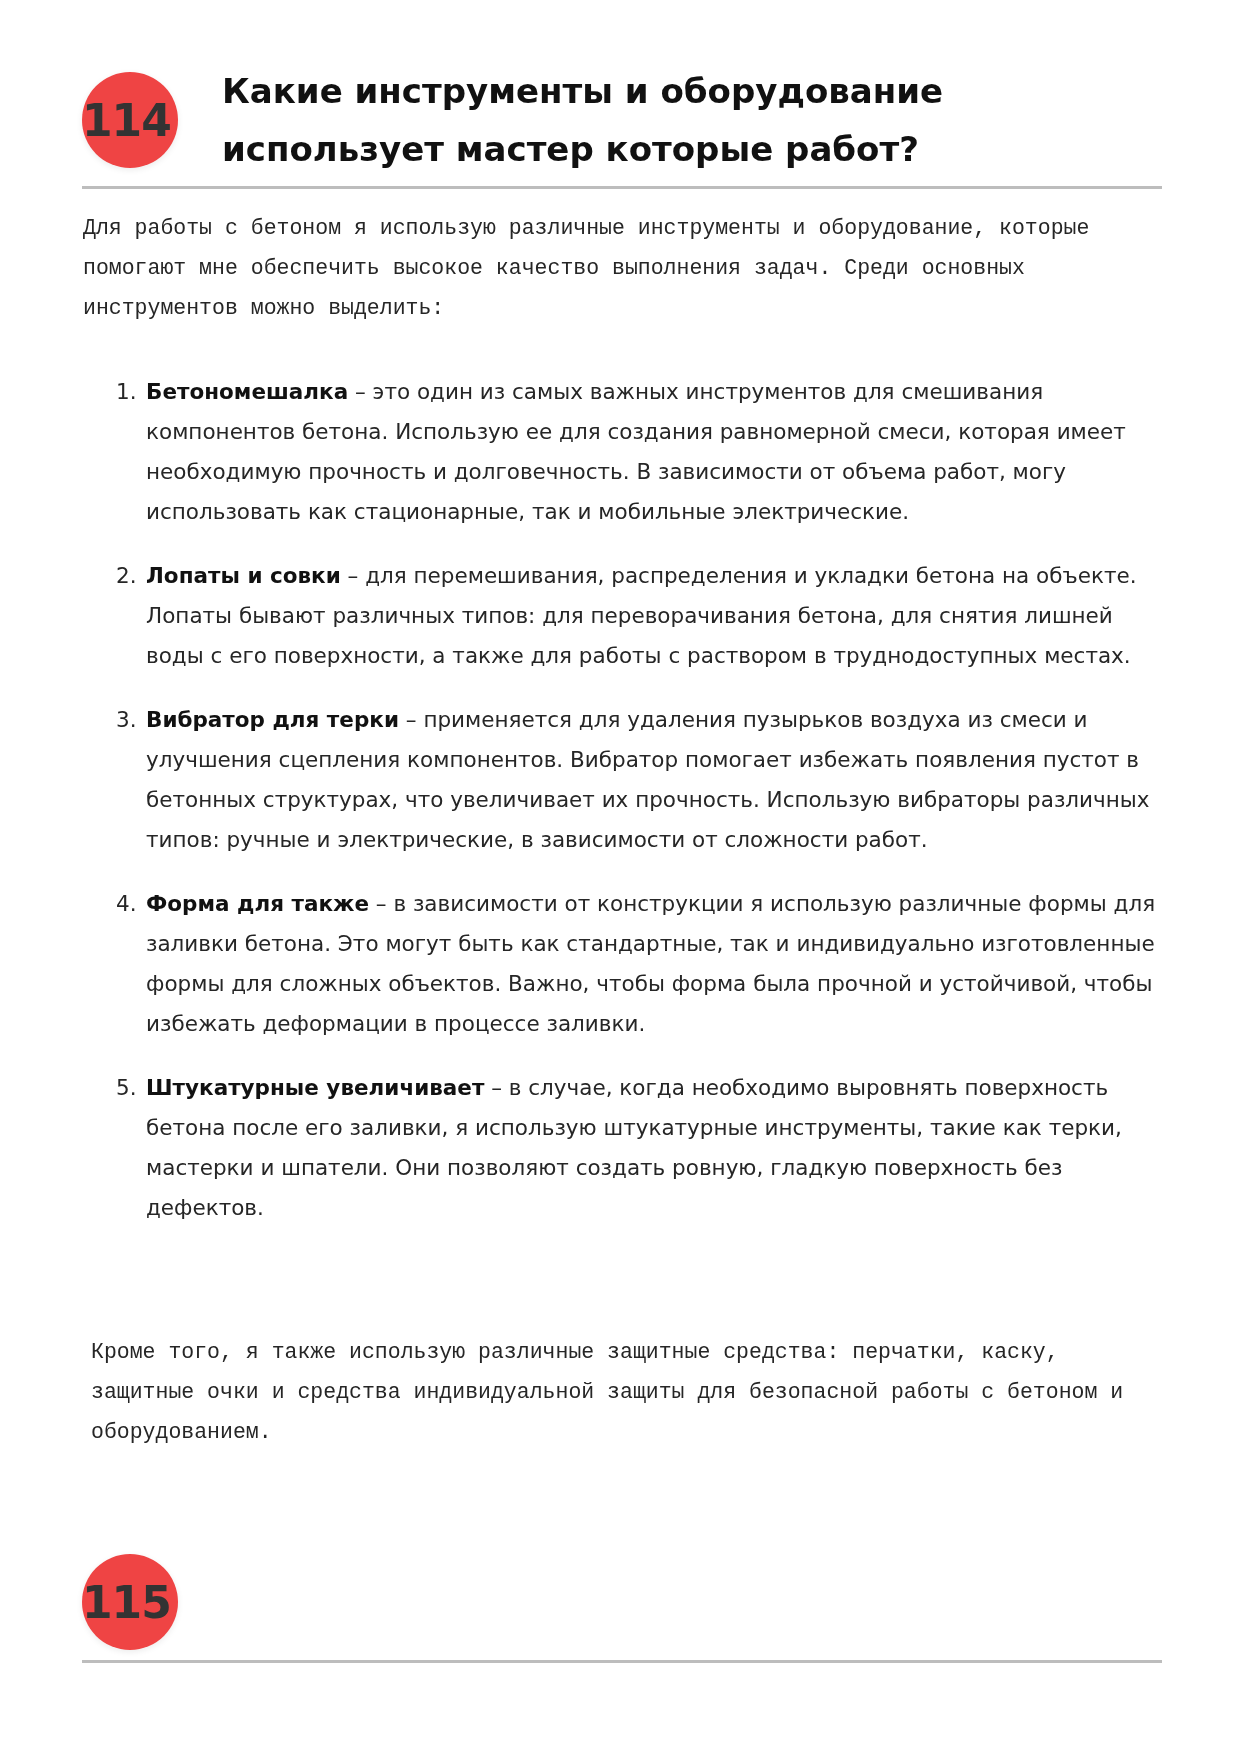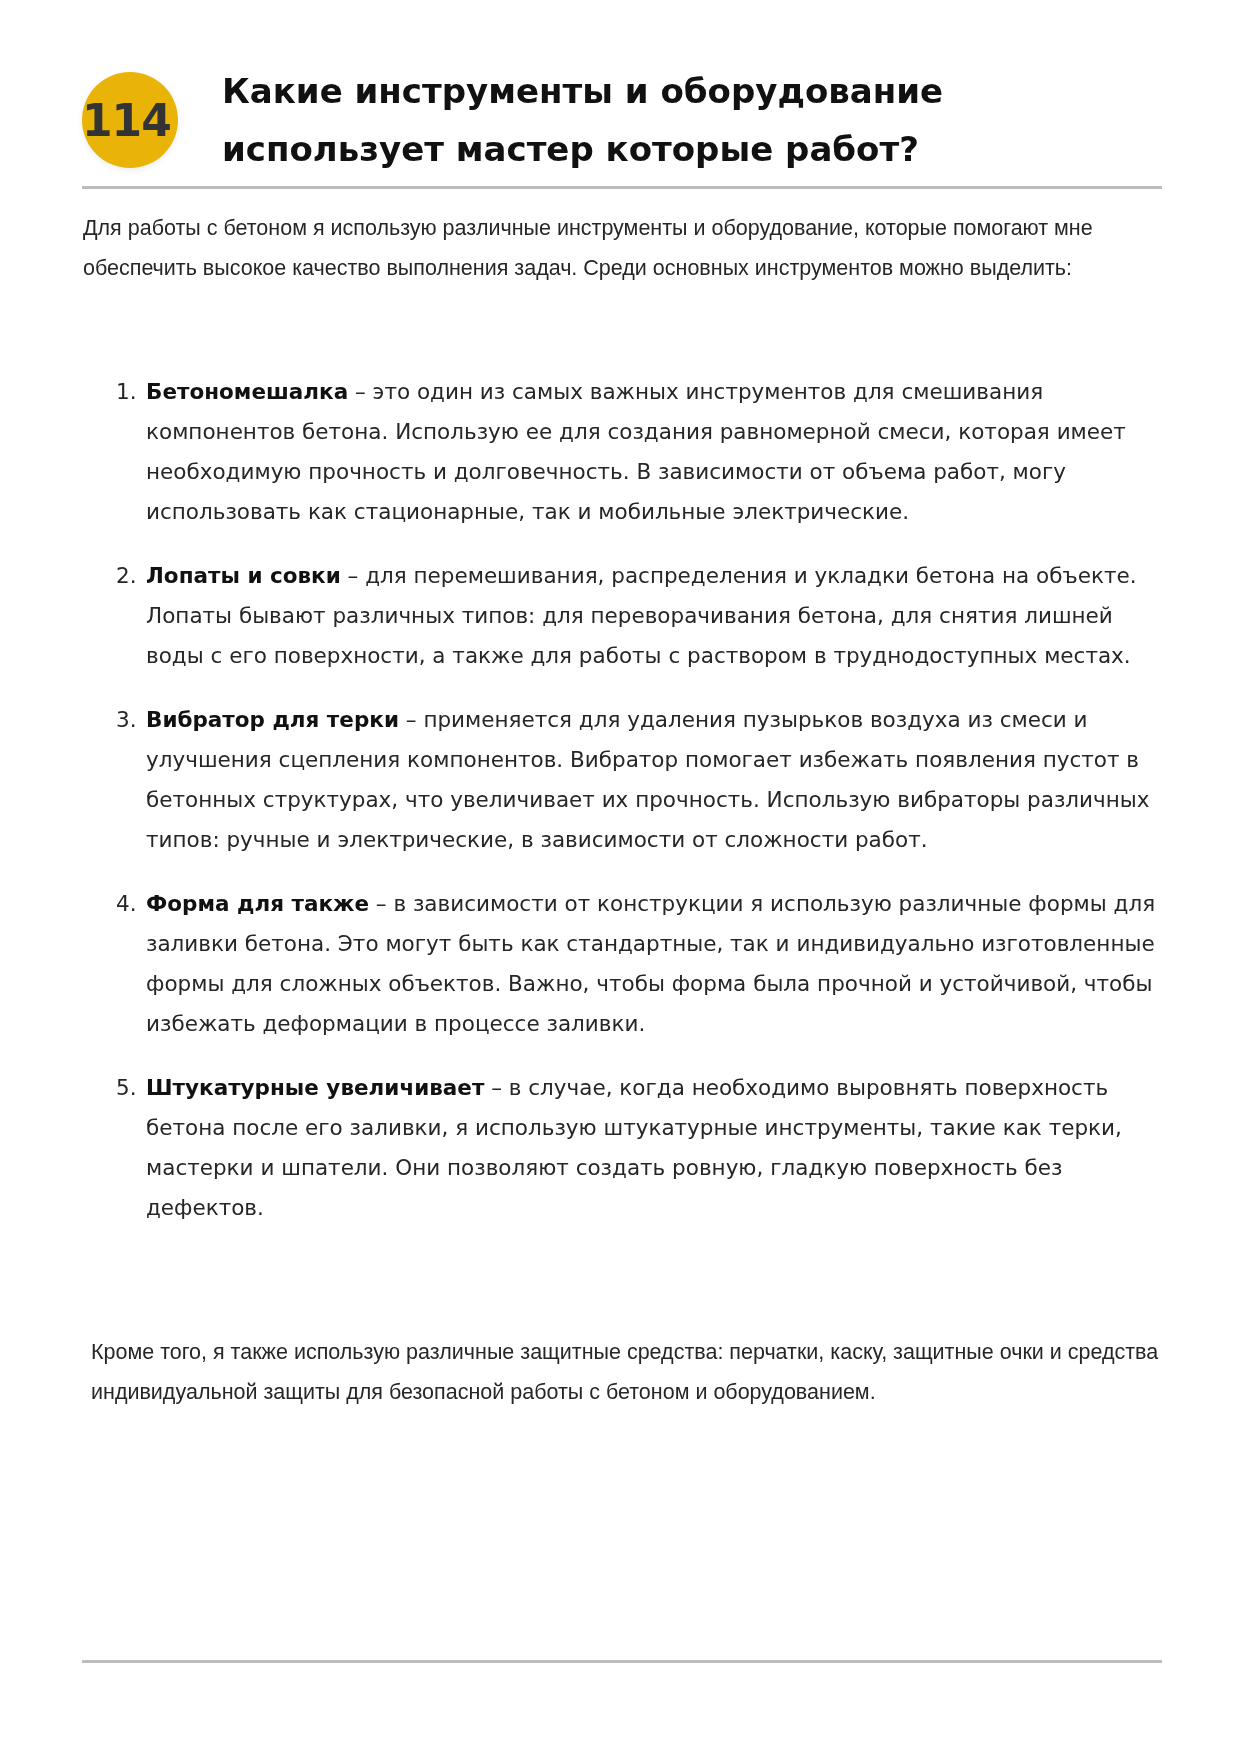--- a/index.html
+++ b/index.html
@@ -7,33 +7,33 @@
       width: 1239px; height: 1753px; position: relative; overflow: hidden;
       font-family: "Liberation Sans", "DejaVu Sans", sans-serif;
       color: #1f1f1f;
     }
     .q-header {
       position: absolute; left: 82px; width: 1080px;
       border-bottom: 3px solid #bdbdbd;
     }
     .q-num {
       position: absolute; left: 0; width: 96px; height: 96px; border-radius: 50%;
-      background: #eab308; box-shadow: 0 2px 6px rgba(0,0,0,0.08);
+      background: #ef4444; box-shadow: 0 2px 6px rgba(0,0,0,0.08);
       display: flex; align-items: center; justify-content: flex-start;
       font-family: "DejaVu Sans", sans-serif; font-weight: bold; font-size: 44px;
       color: #333333; letter-spacing: -1px;
     }
     .q-title {
       position: absolute; left: 140px; right: 20px;
       font-family: "DejaVu Sans", sans-serif; font-weight: bold; font-size: 34px;
       line-height: 58px; color: #111111;
     }
     .body-text {
       position: absolute; left: 83px; width: 1075px;
-      font-family: Liberation Sans, sans-serif; font-size: 21.5px; line-height: 40px;
+      font-family: Liberation Mono, monospace; font-size: 21.5px; line-height: 40px;
       color: #262626;
     }
     .tool-list { position: absolute; left: 110px; width: 1052px; margin: 0; padding: 0; list-style: none; }
     .tool-item {
       position: relative; padding-left: 36px; margin-bottom: 24px;
       font-family: "DejaVu Sans", sans-serif; font-size: 21.5px; line-height: 40px; color: #262626;
     }
     .tool-num { position: absolute; left: 6px; top: 0; }
     .tool-name { font-weight: bold; color: #111; }
   </style>
@@ -66,13 +66,14 @@
   </li>
   <li class="tool-item">
     <span class="tool-num">5.</span>
     <span class="tool-name">Штукатурные увеличивает</span><span> – в случае, когда необходимо выровнять поверхность бетона после его заливки, я использую штукатурные инструменты, такие как терки, мастерки и шпатели. Они позволяют создать ровную, гладкую поверхность без дефектов.</span>
   </li>
 </ol>
 
 <p class="body-text" style="top:1324px; margin:8px;">Кроме того, я также использую различные защитные средства: перчатки, каску, защитные очки и средства индивидуальной защиты для безопасной работы с бетоном и оборудованием.</p>
 
 <div class="q-header" style="top:1548px; height:112px;">
+  <div class="q-num" style="top:6px;">115</div>
 </div>
 
 </body></html>

